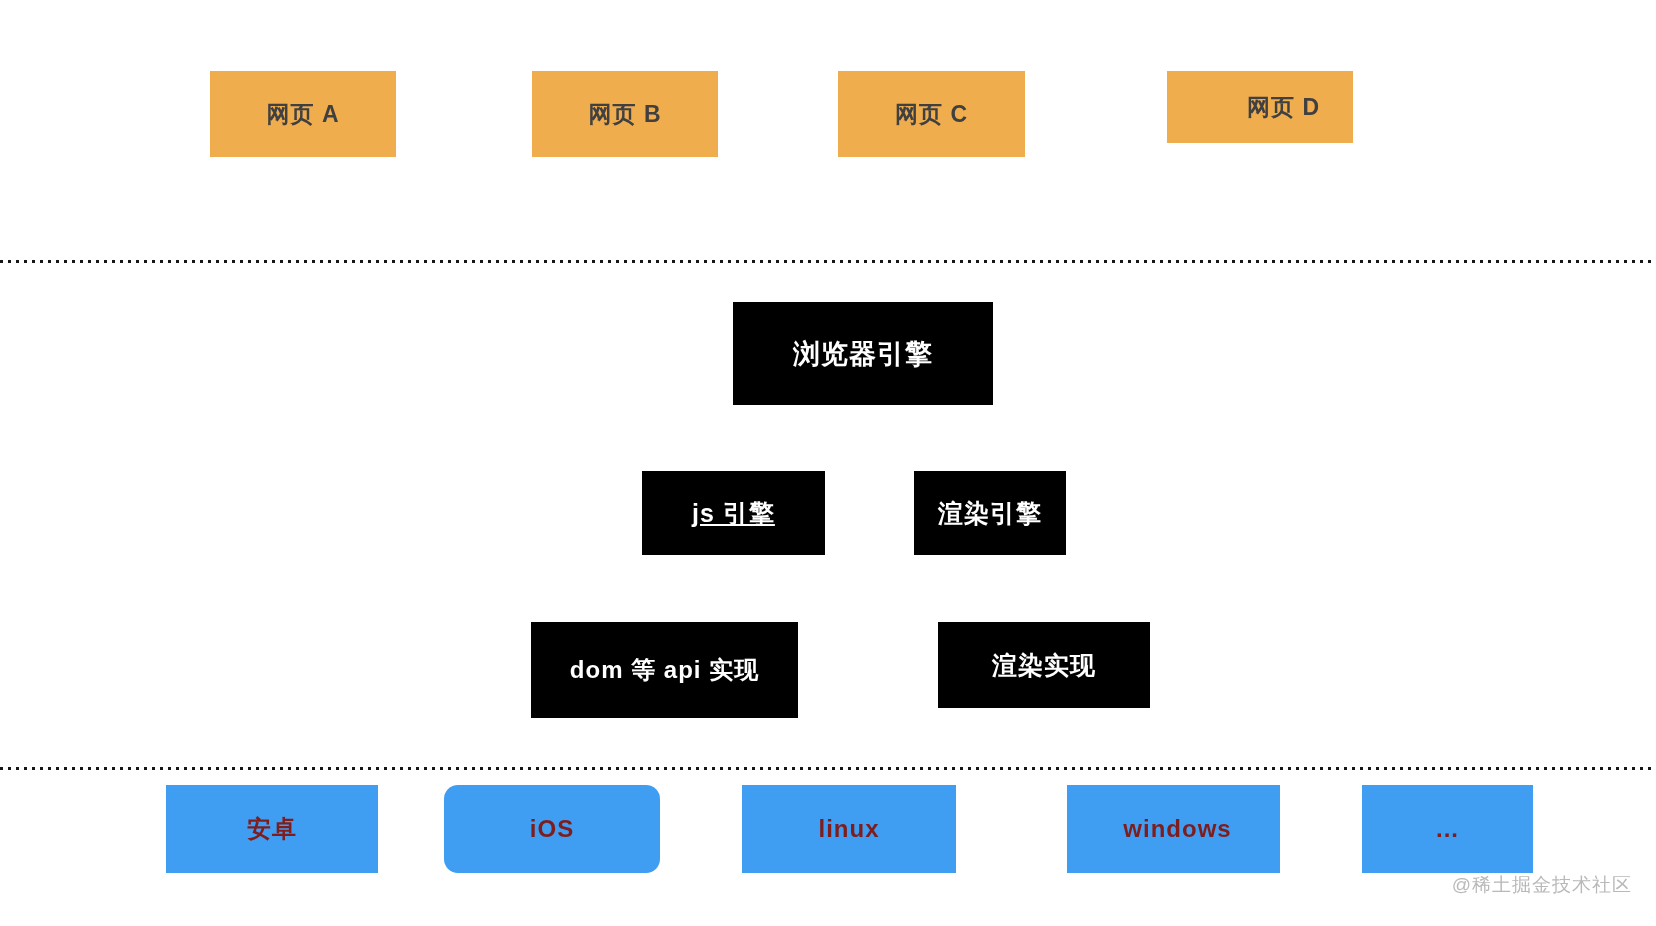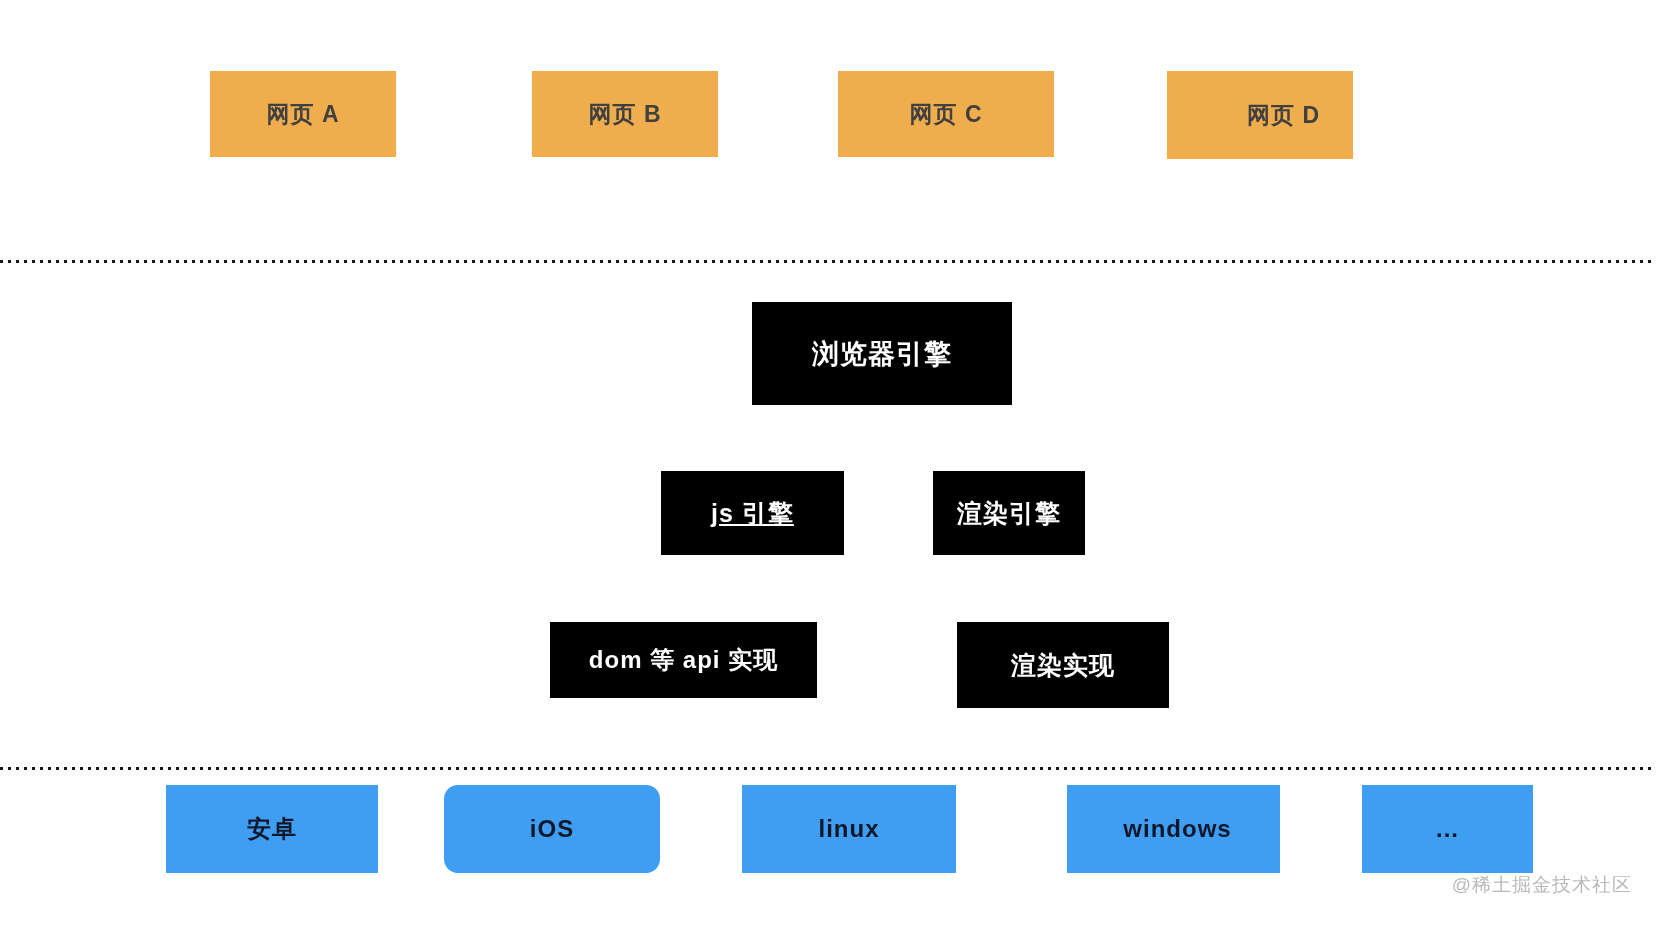--- a/index.html
+++ b/index.html
@@ -13,34 +13,34 @@
   .canvas{position:absolute;inset:0;}
   .box{
     position:absolute;
     display:flex;align-items:center;justify-content:center;
     font-weight:bold;
     text-align:center;
     letter-spacing:1px;
     box-sizing:border-box;
   }
   .orange{background:var(--webpage-box,#F0AD4E);color:#404040;font-size:23px;}
-  .black{background:var(--engine-box,#000000);color:var(--engine-text,#ffffff);font-size:25px;margin-left:19px;}
-  .blue{background:var(--platform-box,#3F9EF2);color:#0f172a;font-size:24px;}
+  .black{background:var(--engine-box,#000000);color:var(--engine-text,#ffffff);font-size:25px;}
+  .blue{background:var(--platform-box,#3F9EF2);color:#7f1d1d;font-size:24px;}
 
   
   .wa{left:210px;top:71px;width:186px;height:86px;}
   .wb{left:532px;top:71px;width:186px;height:86px;}
-  .wc{left:838px;top:71px;width:216px;height:86px;}
-  .wd{left:1167px;top:71px;width:186px;height:88px;padding-left:47px;}
+  .wc{left:838px;top:71px;width:187px;height:86px;}
+  .wd{left:1167px;top:71px;width:186px;height:72px;padding-left:47px;}
 
   
   .be{left:733px;top:302px;width:260px;height:103px;font-size:27px;}
   .je{left:642px;top:471px;width:183px;height:84px;text-decoration:underline;}
   .re{left:914px;top:471px;width:152px;height:84px;}
-  .da{left:531px;top:622px;width:267px;height:76px;font-size:24px;}
+  .da{left:531px;top:622px;width:267px;height:96px;font-size:24px;}
   .ri{left:938px;top:622px;width:212px;height:86px;}
 
   
   .p1{left:166px;top:785px;width:212px;height:88px;}
   .p2{left:444px;top:785px;width:216px;height:88px;border-radius:14px;}
   .p3{left:742px;top:785px;width:214px;height:88px;}
   .p4{left:1067px;top:785px;width:213px;height:88px;padding-left:8px;}
   .p5{left:1362px;top:785px;width:171px;height:88px;}
 
   

